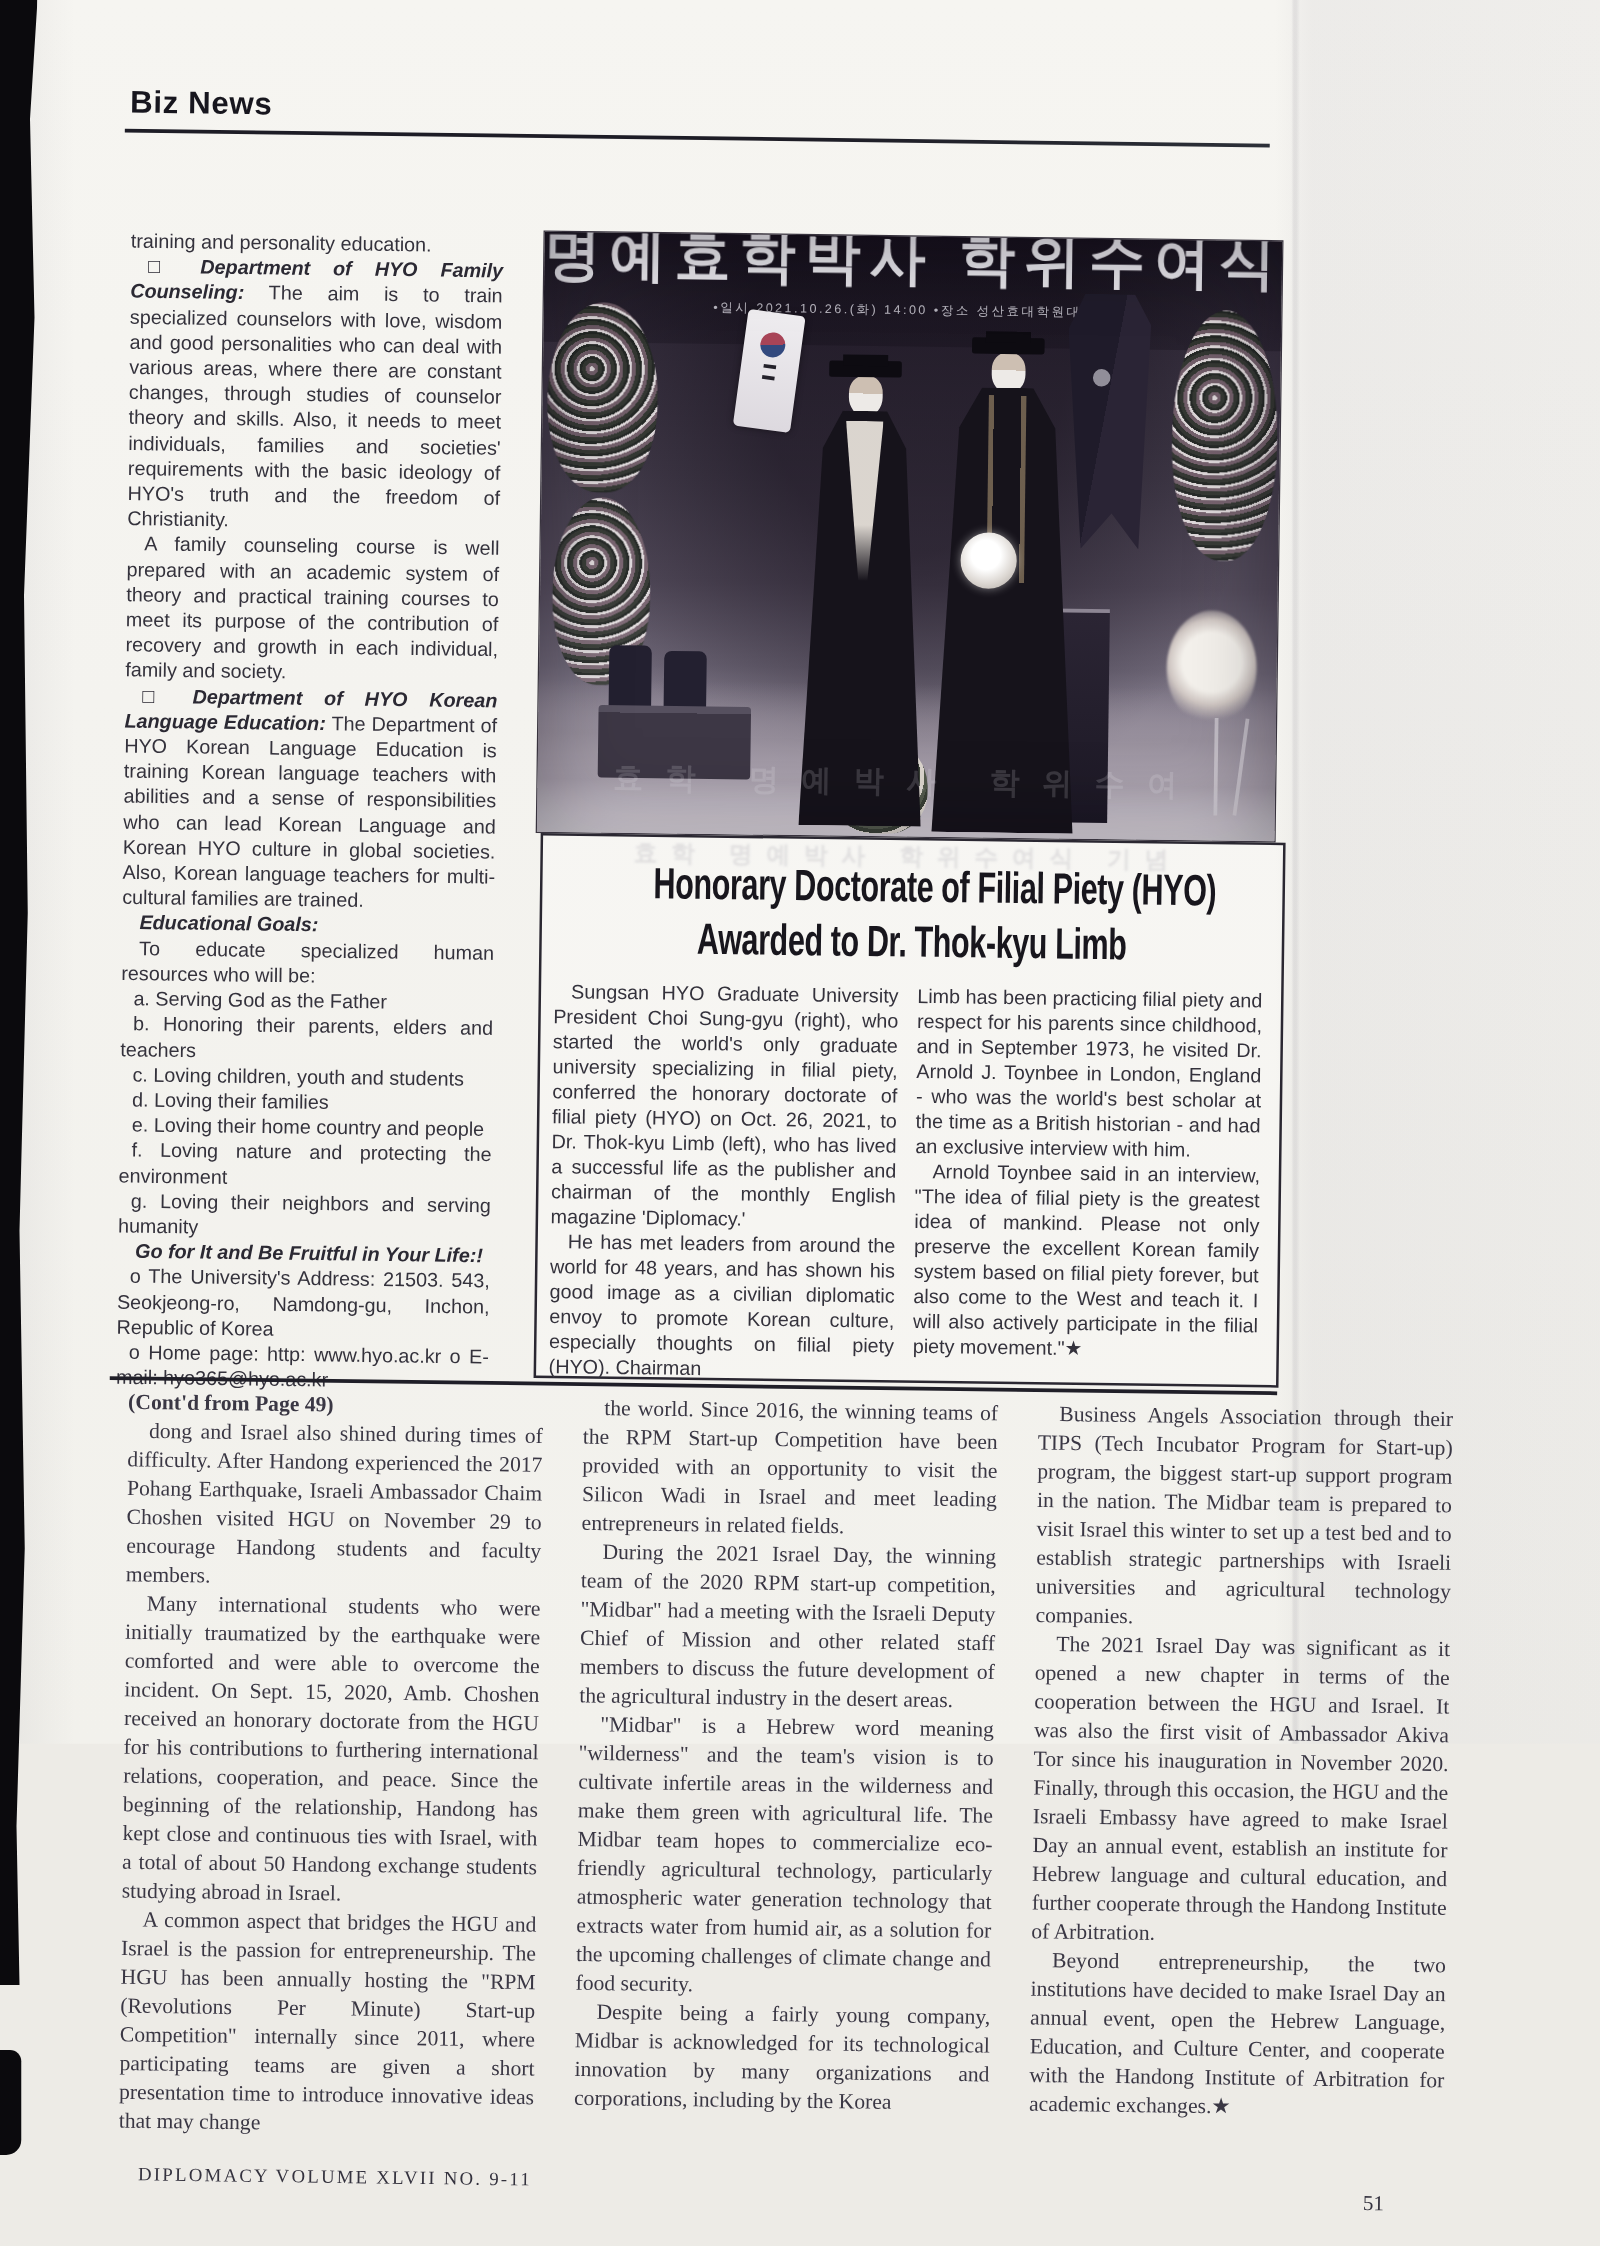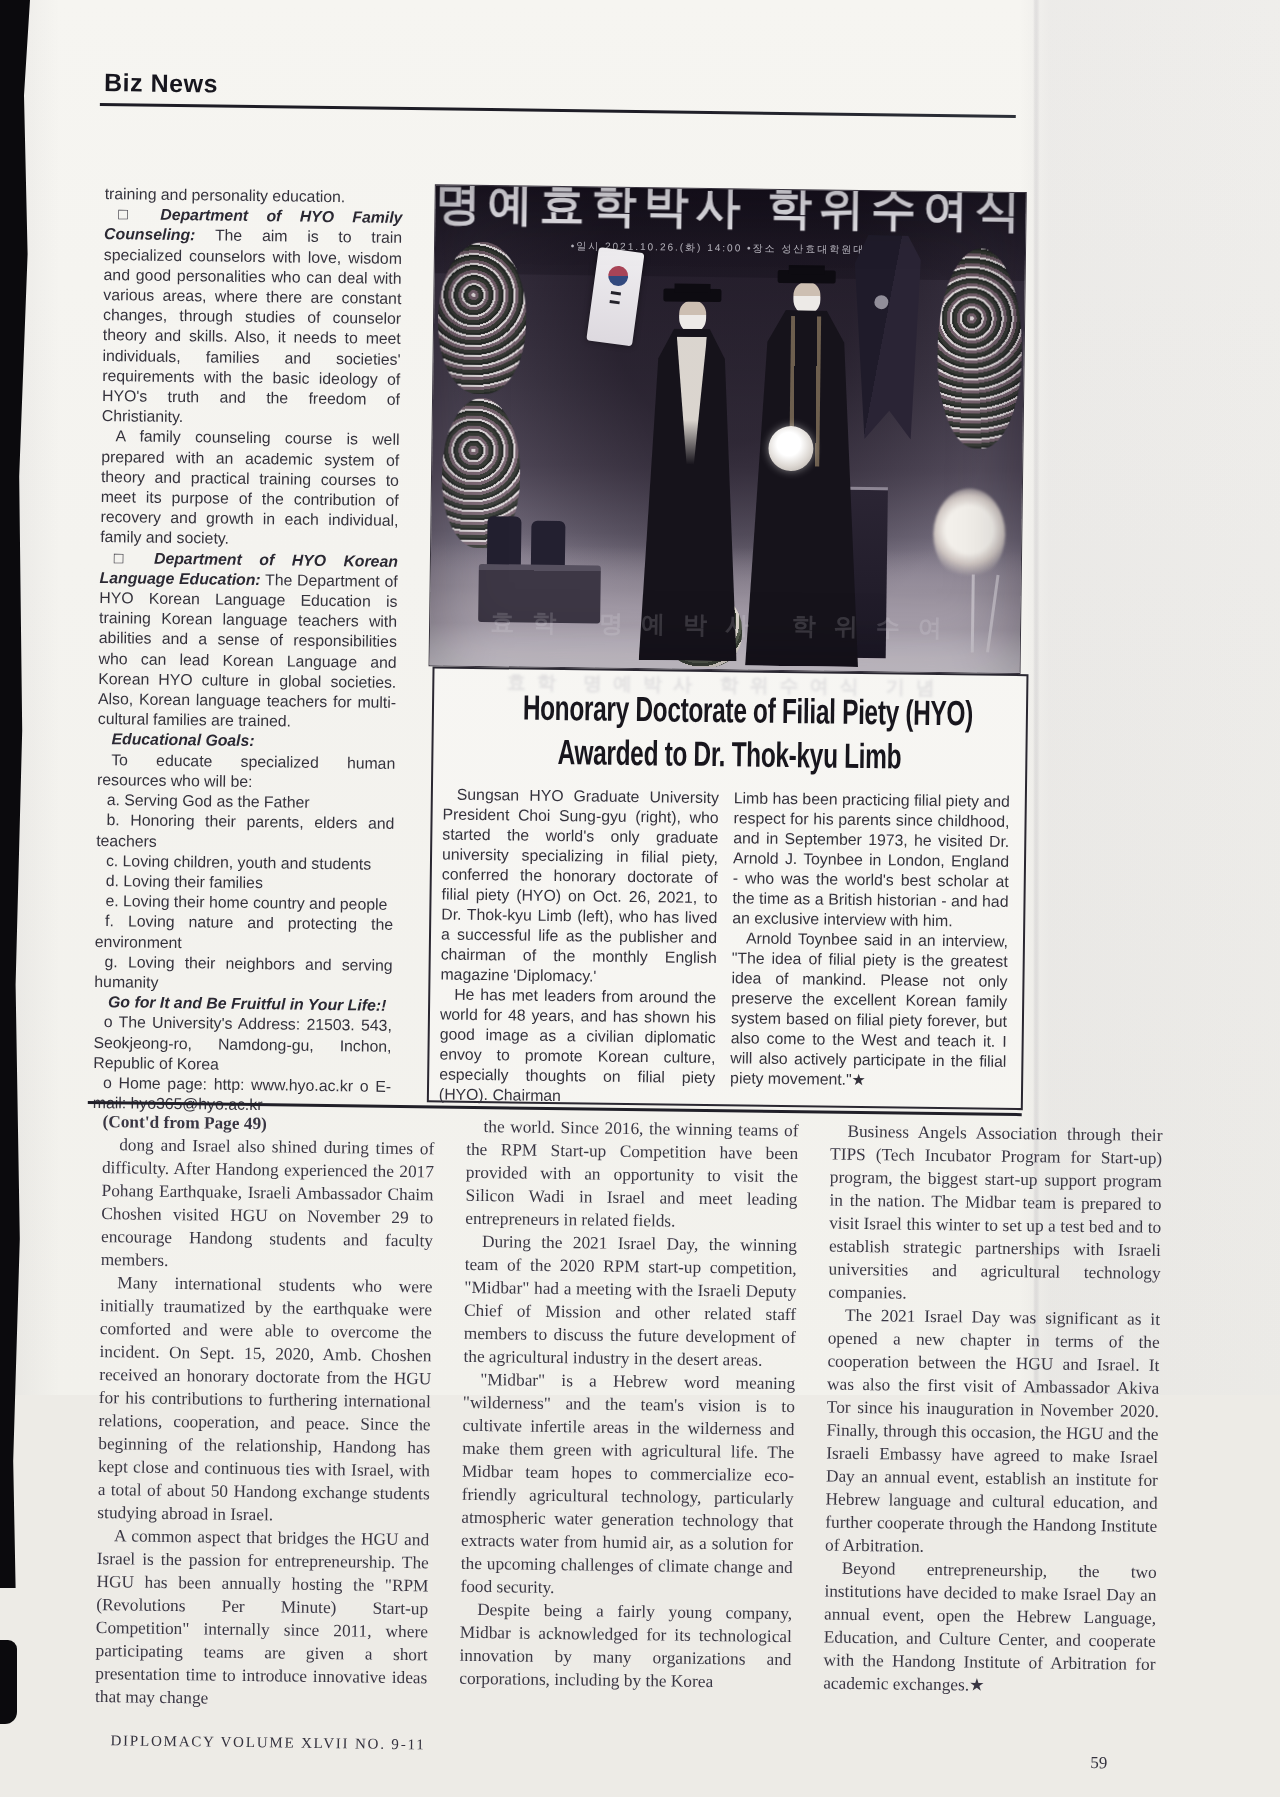--- a/index.html
+++ b/index.html
@@ -259,19 +259,19 @@
         <p class="bp">Despite being a fairly young company, Midbar is acknowledged for its technological innovation by many organizations and corporations, including by the Korea</p>
       </div>
       <div class="bcol">
         <p class="bp ni">Business Angels Association through their TIPS (Tech Incubator Program for Start-up) program, the biggest start-up support program in the nation. The Midbar team is prepared to visit Israel this winter to set up a test bed and to establish strategic partnerships with Israeli universities and agricultural technology companies.</p>
         <p class="bp">The 2021 Israel Day was significant as it opened a new chapter in terms of the cooperation between the HGU and Israel. It was also the first visit of Ambassador Akiva Tor since his inauguration in November 2020. Finally, through this occasion, the HGU and the Israeli Embassy have agreed to make Israel Day an annual event, establish an institute for Hebrew language and cultural education, and further cooperate through the Handong Institute of Arbitration.</p>
         <p class="bp">Beyond entrepreneurship, the two institutions have decided to make Israel Day an annual event, open the Hebrew Language, Education, and Culture Center, and cooperate with the Handong Institute of Arbitration for academic exchanges.★</p>
       </div>
     </div>
 
     <div class="imprint">DIPLOMACY VOLUME XLVII NO. 9-11</div>
-    <div class="pagenum">59</div>
+    <div class="pagenum">51</div>
 
   </div>
 </div>
 
 <div class="scan-strip"></div>
 <div class="scan-blob"></div>
 
 </body></html>

